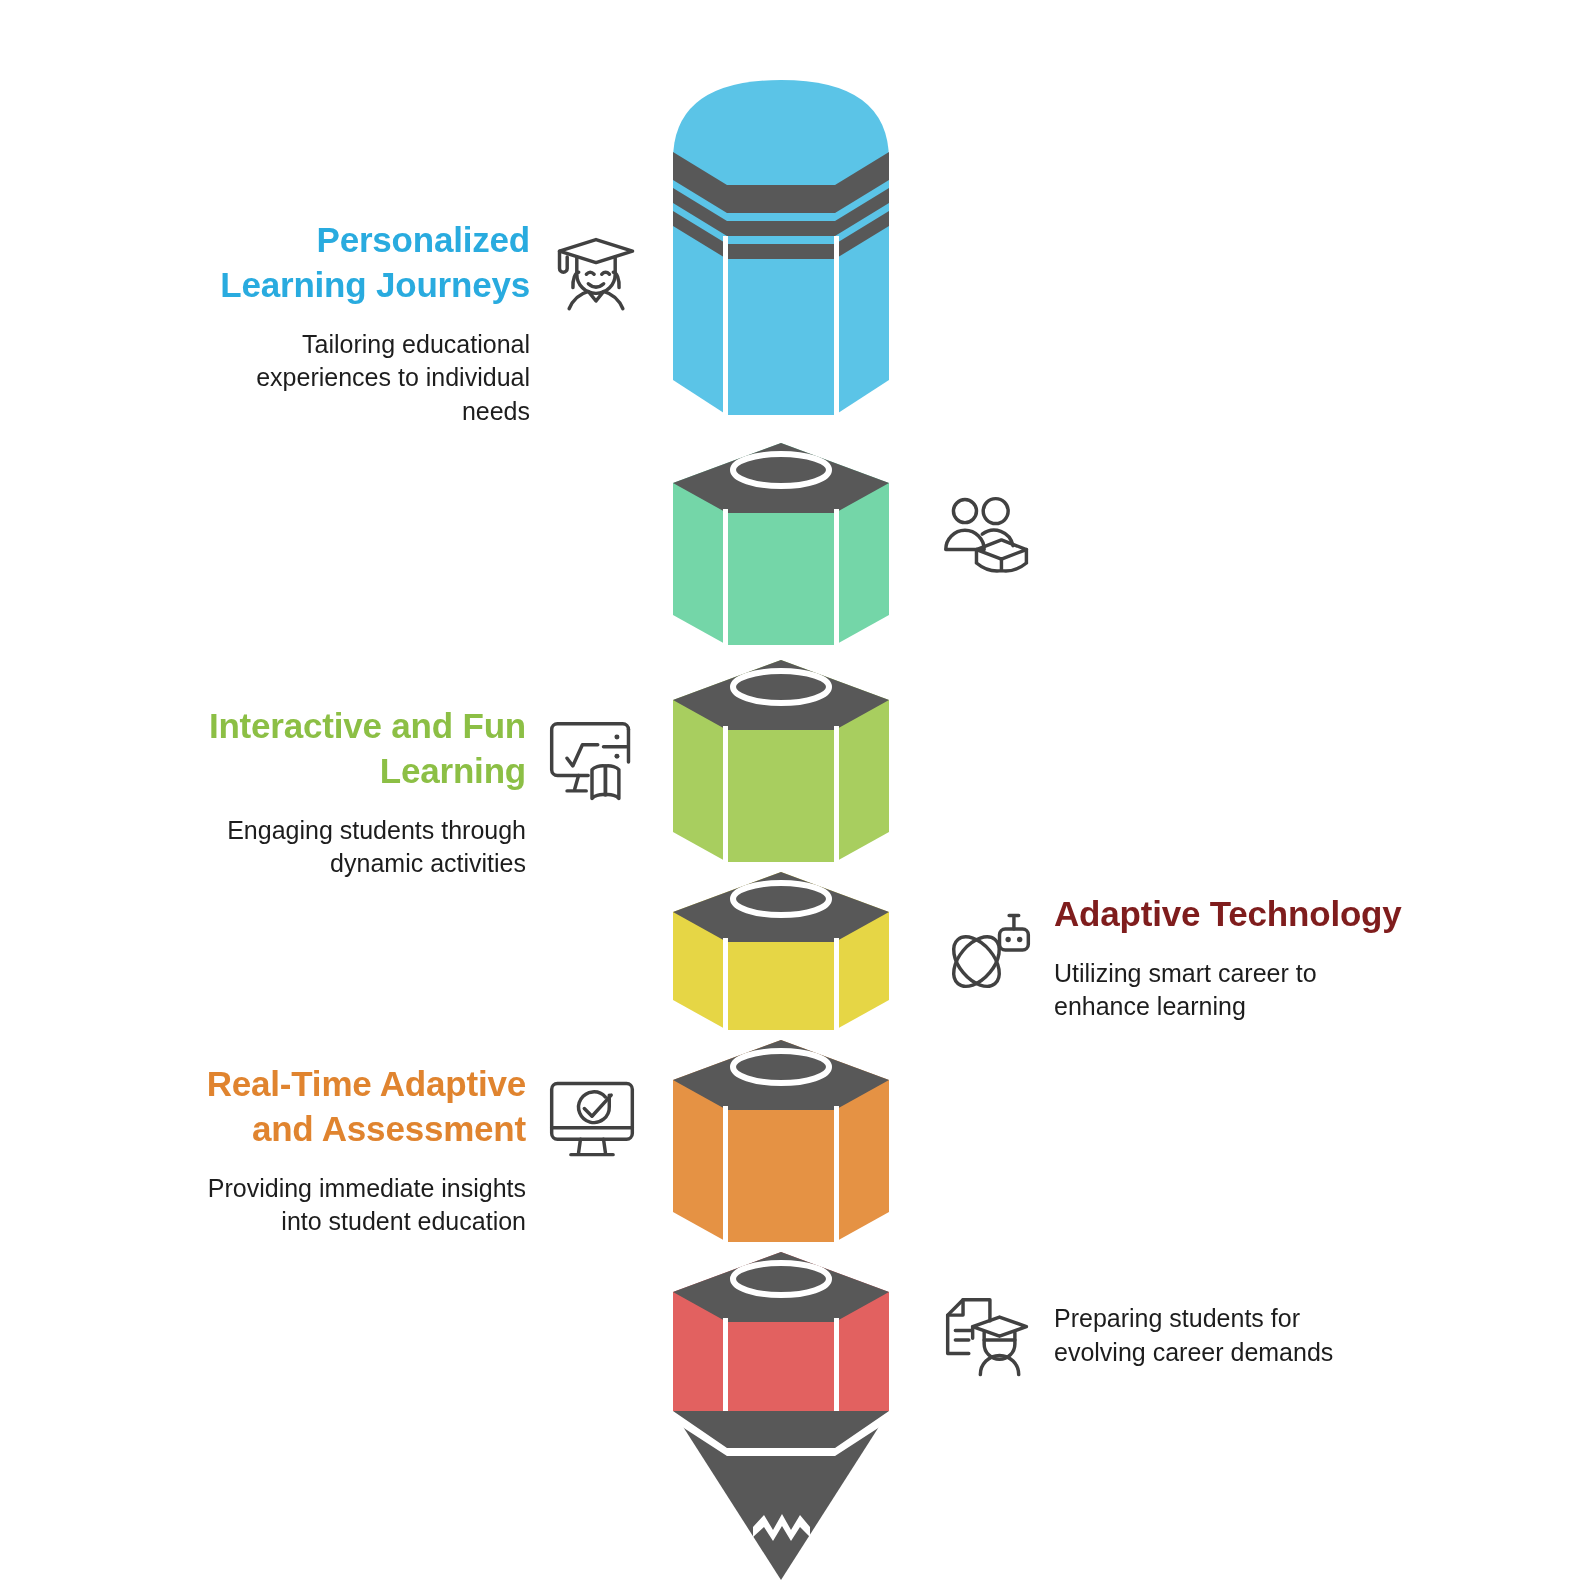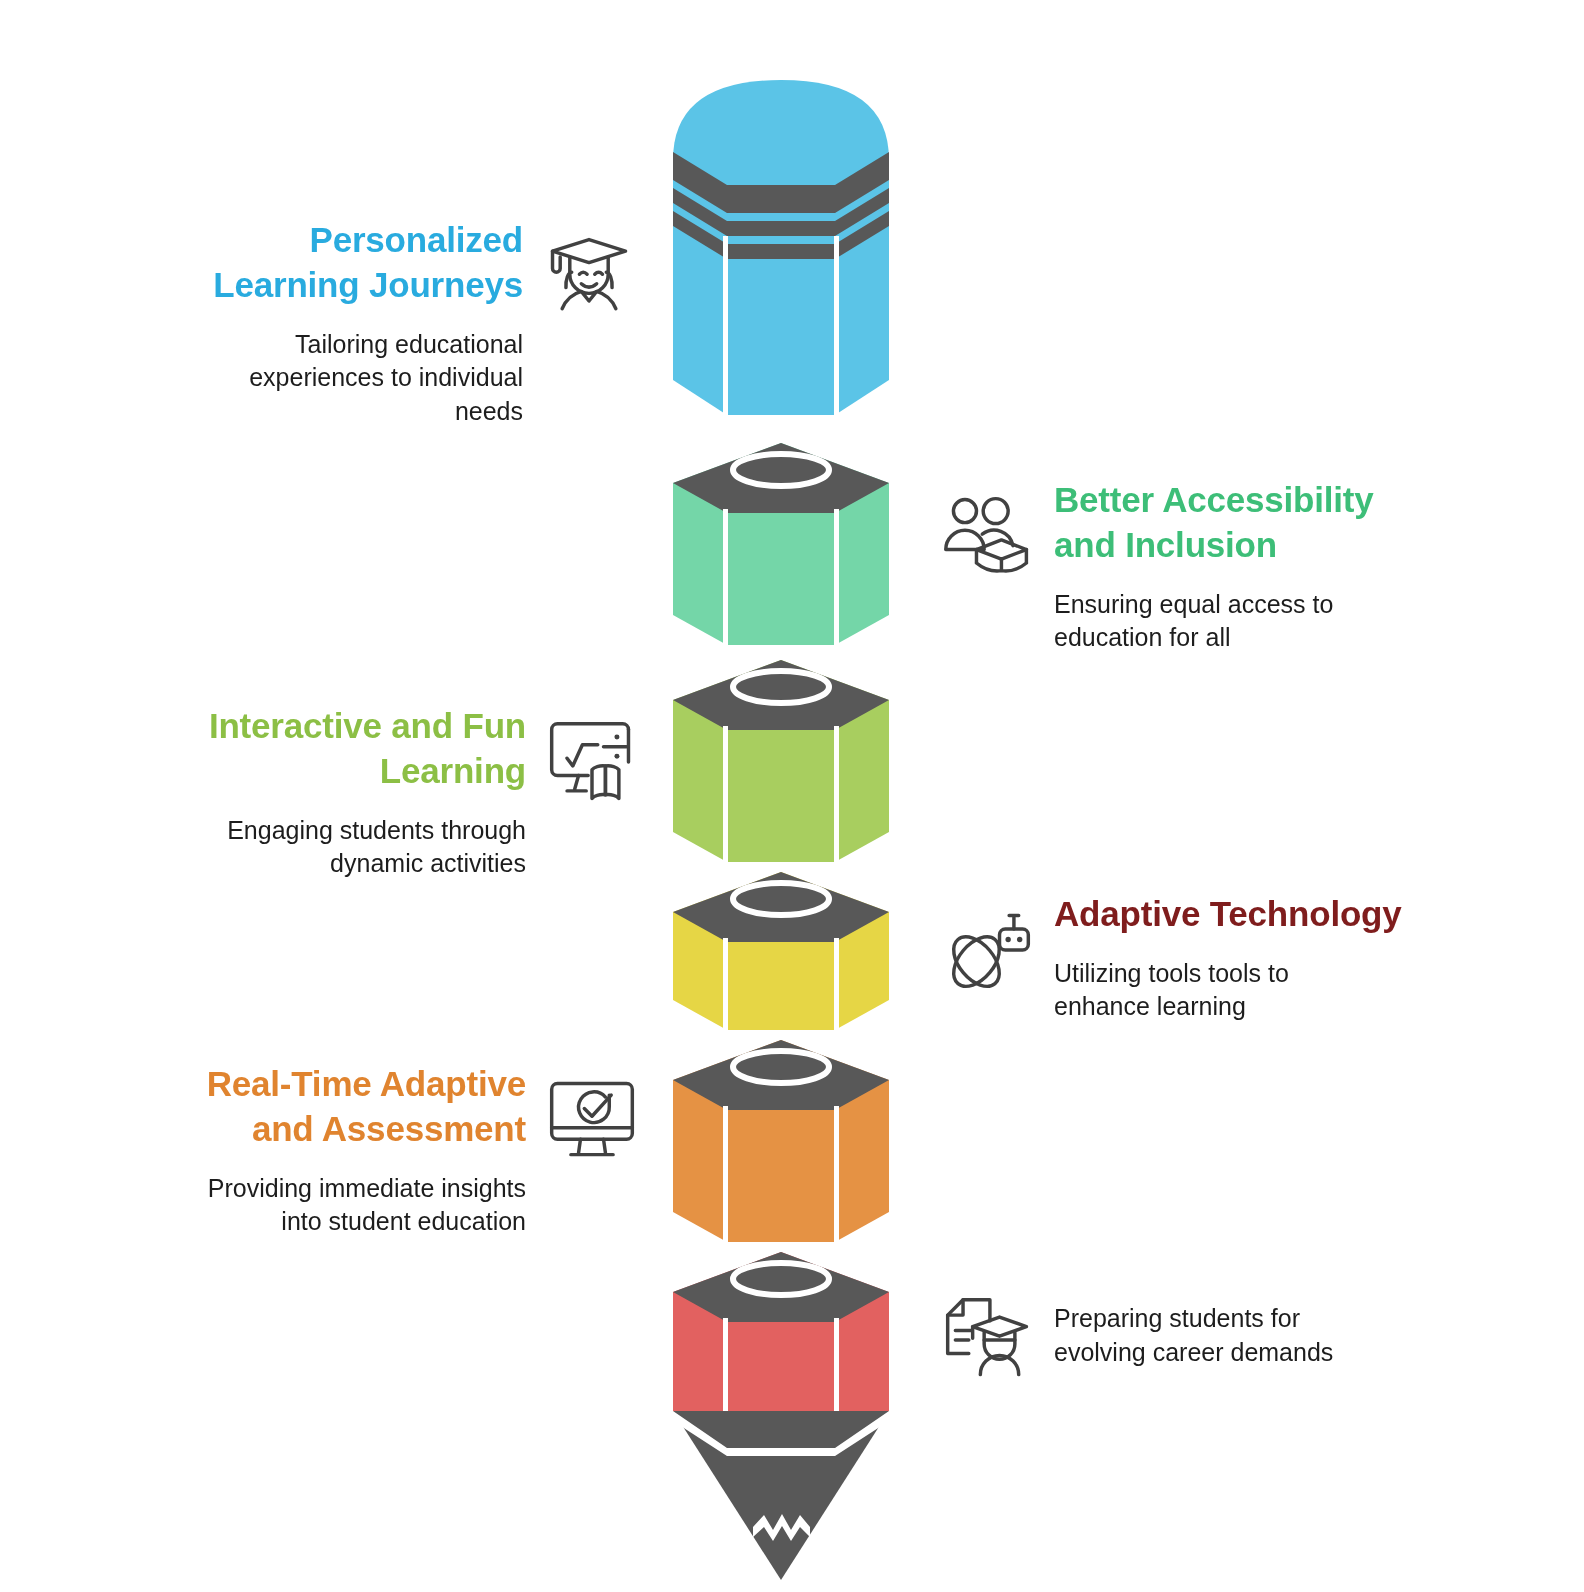--- a/index.html
+++ b/index.html
@@ -142,21 +142,21 @@
 
   <g>
     <path d="M673 1411 L889 1411 L781 1580 Z" fill="#585858"></path>
     <path d="M673 1411 L727 1448 L835 1448 L889 1411 L889 1421 L835 1456 L727 1456 L673 1421 Z" fill="#ffffff"></path>
     <path d="M753 1527 L764 1515 L773 1530 L782 1514 L791 1530 L800 1515 L810 1527 L810 1537 L800 1527 L791 1541 L782 1526 L773 1541 L764 1527 L753 1537 Z" fill="#ffffff"></path>
   </g>
 
 </svg>
 </div>
 
-<div class="callout left" style="left:97px; top:218px; width:540px;">
+<div class="callout left" style="left:104px; top:218px; width:540px;">
   <div class="callout-textwrap">
     <div class="callout-title" style="color:#29abdf;">Personalized
 Learning Journeys</div>
     <div class="callout-desc">Tailoring educational
 experiences to individual
 needs</div>
   </div>
   <span class="callout-icon">
     <svg viewBox="0 0 100 100" fill="none" stroke="#414141" stroke-width="3.6" stroke-linecap="round" stroke-linejoin="round">
       <path d="M12 22 L50 10 L88 22 L50 34 Z"></path>
@@ -174,26 +174,20 @@
   <span class="callout-icon">
     <svg viewBox="0 0 100 100" fill="none" stroke="#414141" stroke-width="3.6" stroke-linecap="round" stroke-linejoin="round">
       <circle cx="26" cy="22" r="12"></circle>
       <circle cx="58" cy="22" r="13"></circle>
       <path d="M6 62 a20 20 0 0 1 40 0 Z"></path>
       <path d="M44 46 a20 20 0 0 1 32 12"></path>
       <path d="M38 62 L64 52 L90 62 L64 72 Z"></path>
       <path d="M38 62 L38 76 M90 62 L90 76 M64 72 L64 84 M38 76 q12 10 26 8 q14 2 26 -8"></path>
     </svg>
   </span>
-  <div class="callout-textwrap">
-    <div class="callout-title" style="color:#3dbe78;">Better Accessibility
-and Inclusion</div>
-    <div class="callout-desc">Ensuring equal access to
-education for all</div>
-  </div>
 </div>
 
 <div class="callout left" style="left:100px; top:692px; width:540px;margin-top:12px;">
   <div class="callout-textwrap">
     <div class="callout-title" style="color:#8cbf45;">Interactive and Fun
 Learning</div>
     <div class="callout-desc">Engaging students through
 dynamic activities</div>
   </div>
   <span class="callout-icon">
@@ -217,21 +211,21 @@
       <ellipse cx="38" cy="60" rx="18" ry="30" transform="rotate(40 38 60)"></ellipse>
       <ellipse cx="38" cy="60" rx="18" ry="30" transform="rotate(-40 38 60)"></ellipse>
       <rect x="62" y="26" width="30" height="22" rx="6"></rect>
       <path d="M77 26 L77 14 M72 12 L82 12"></path>
       <circle cx="71" cy="37" r="2.8" fill="#414141" stroke="none"></circle>
       <circle cx="83" cy="37" r="2.8" fill="#414141" stroke="none"></circle>
     </svg>
   </span>
   <div class="callout-textwrap">
     <div class="callout-title" style="color:#7f1d1d;">Adaptive Technology</div>
-    <div class="callout-desc">Utilizing tools tools to
+    <div class="callout-desc">Utilizing smart career to
 enhance learning</div>
   </div>
 </div>
 
 <div class="callout left" style="left:80px; top:1062px; width:560px;">
   <div class="callout-textwrap">
     <div class="callout-title" style="color:#e0842f;">Real-Time Adaptive
 and Assessment</div>
     <div class="callout-desc">Providing immediate insights
 into student education</div>

